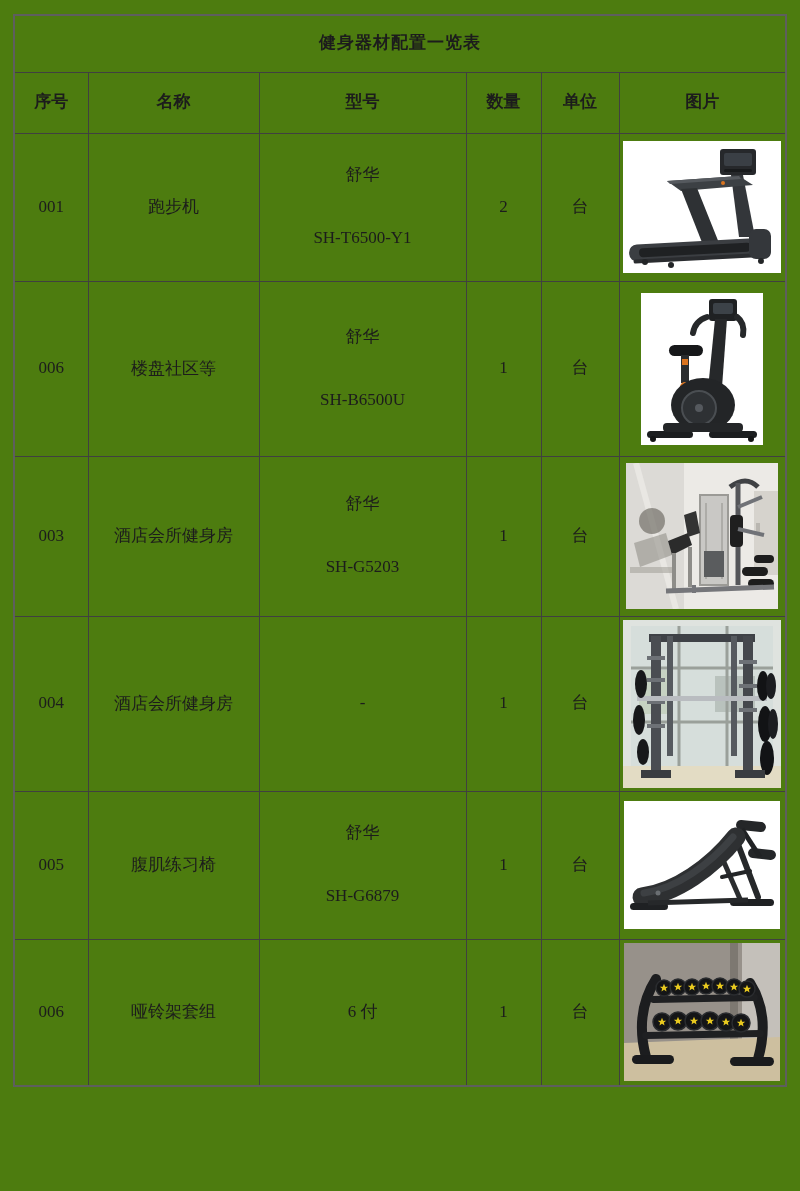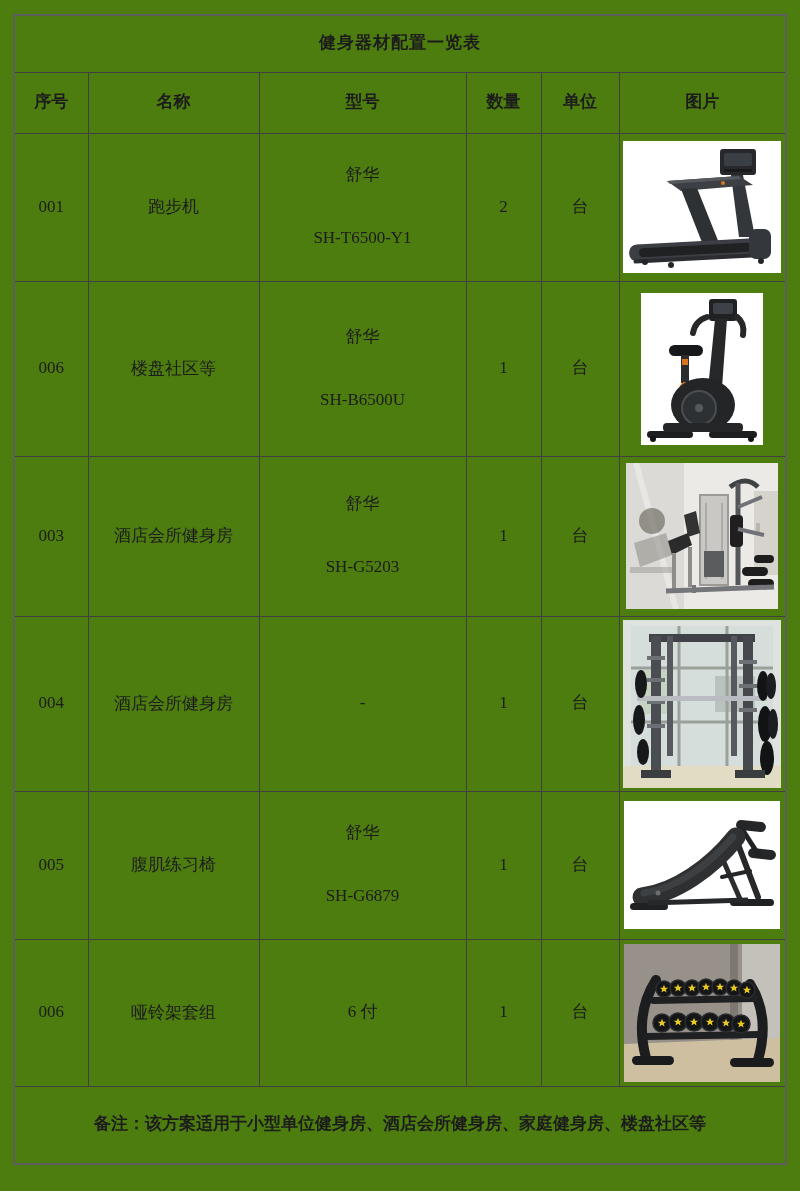--- a/index.html
+++ b/index.html
@@ -344,18 +344,15 @@
             <circle cx="102" cy="79" r="9" fill="#141517" stroke="#2a2c2f" stroke-width="1.5"></circle>
                   <use href="#star" x="102" y="79"></use>
             <circle cx="117" cy="80" r="9" fill="#141517" stroke="#2a2c2f" stroke-width="1.5"></circle>
                   <use href="#star" x="117" y="80"></use>
           </g>
         </svg>
       </div>
     </td>
   </tr>
 
-  <tr class="r-note">
-    <td class="note-cell" colspan="6">备注：该方案适用于小型单位健身房、酒店会所健身房、家庭健身房、楼盘社区等</td>
-  </tr>
 </tbody>
     </table>
 </div>
 
 </body></html>

